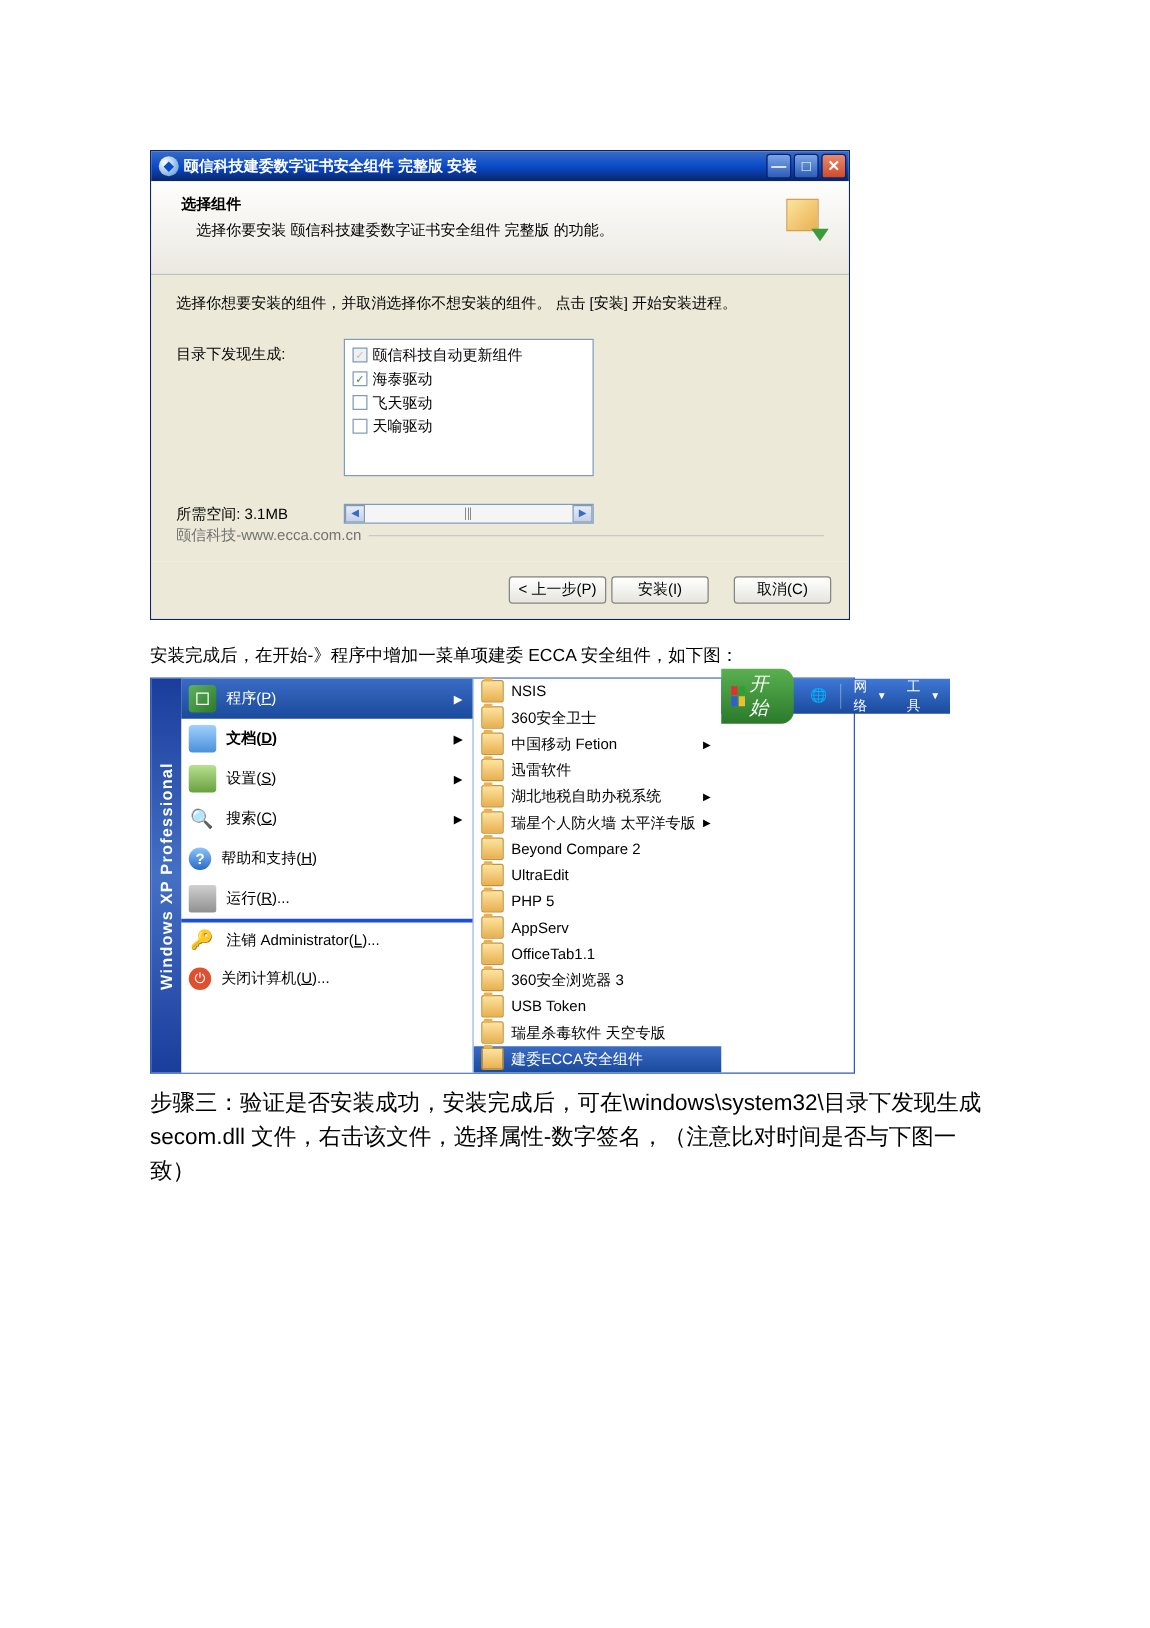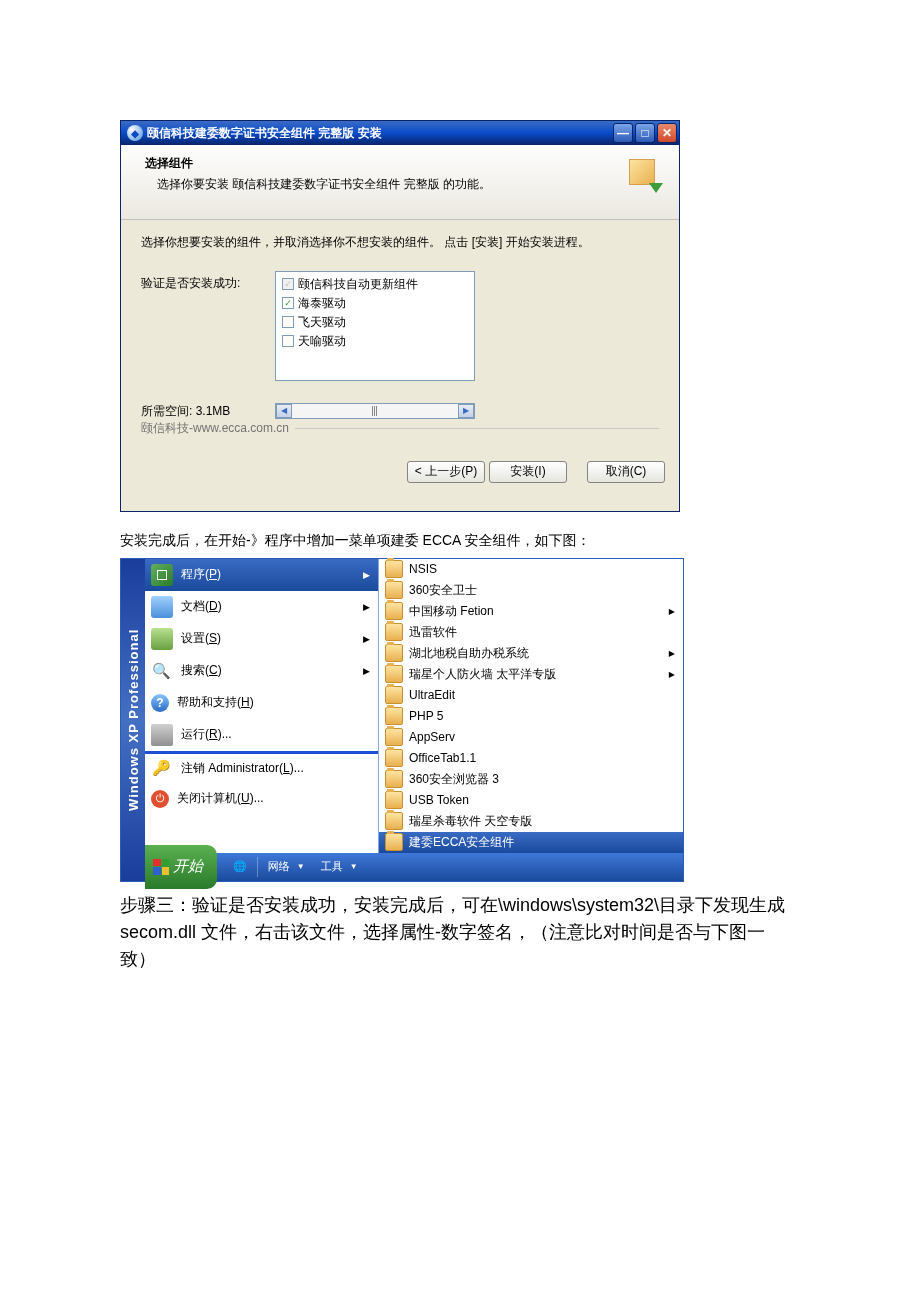--- a/index.html
+++ b/index.html
@@ -36,21 +36,21 @@
     .space-row { margin-top: 22px; display: flex; }
     .space-label { width: 134px; }
     .scrollbar { width: 200px; height: 16px; border: 1px solid #7f9db9; background: #f5f5f5; display: flex; align-items: center; }
     .sb-btn { width: 16px; height: 14px; background: linear-gradient(#e8ecf4, #c5d0e8); border: 1px solid #7f9db9; display: flex; align-items: center; justify-content: center; font-size: 8px; color: #3a6bc4; cursor: pointer; }
     .sb-track { flex: 1; display: flex; justify-content: center; }
     .sb-thumb { width: 6px; height: 10px; background: repeating-linear-gradient(90deg, #888 0 1px, transparent 1px 2px); }
     
     .footer-line { color: #737373; display: flex; align-items: center; gap: 6px; }
     .footer-line::after { content: ""; flex: 1; height: 1px; background: #c8c8c8; }
     
-    .btn-row { padding: 12px 14px 28px 0; background: #ece9d8; display: flex; justify-content: flex-end; gap: 4px; }
+    .btn-row { padding: 12px 14px 12px 0; background: #ece9d8; display: flex; justify-content: flex-end; gap: 4px; }
     .btn { min-width: 78px; height: 22px; background: linear-gradient(#fff, #e6e6de); border: 1px solid #848484; border-radius: 3px; cursor: pointer; font-size: 12px; }
     
     .caption1 { margin: 18px 0 8px 0; font-size: 14px; }
     .caption2 { margin: 10px 0 6px 0; font-size: 18px; line-height: 1.5; }
     
     .startmenu-wrap { display: flex; width: 564px; border: 1px solid #2d5bb8; }
     .sideband { width: 24px; background: linear-gradient(to bottom, #1a3d9c, #4470c4 50%, #1a3d9c); color: #fff; writing-mode: vertical-rl; text-align: center; font-family: Arial, sans-serif; font-weight: bold; font-size: 13px; letter-spacing: 1px; display: flex; align-items: center; justify-content: center; transform: rotate(180deg); }
     .menu-left { width: 234px; background: #fff; border-right: 1px solid #85a8e0; }
     .menu-right { flex: 1; background: #fff; }
     .mitem { height: 28px; display: flex; align-items: center; padding: 0 8px 0 6px; gap: 8px; }
@@ -105,21 +105,21 @@
       <div class="header-sub">选择你要安装 颐信科技建委数字证书安全组件 完整版 的功能。</div>
     </div>
     <div class="header-icon">
       <div class="box3d"></div>
         <div class="arrow-dn"></div>
     </div>
   </div>
   <div class="body-panel">
     <div class="instr">选择你想要安装的组件，并取消选择你不想安装的组件。 点击 [安装] 开始安装进程。</div>
     <div class="mid-row">
-      <div class="left-col">验证是否安装成功:</div>
+      <div class="left-col">目录下发现生成:</div>
       <div class="list-box" id="comp-list">
           <div class="cb-item">
             <span class="cb disabled">✓</span>
             <span>颐信科技自动更新组件</span>
           </div>
           <div class="cb-item">
             <span class="cb">✓</span>
             <span>海泰驱动</span>
           </div>
           <div class="cb-item">
@@ -149,29 +149,29 @@
     <button class="btn">安装(I)</button>
     <span style="width:12px"></span>
     <button class="btn">取消(C)</button>
   </div>
 </div>
 
 <div class="caption1">安装完成后，在开始-》程序中增加一菜单项建委 ECCA 安全组件，如下图：</div>
 
 <div class="startmenu-wrap">
   <div class="sideband">Windows XP Professional</div>
-  <div style="flex:1;display:flex;flex-direction:column">
+  <div style="flex:1;display:flex;flex-direction:row">
     <div style="display:flex;flex:1">
       <div class="menu-left" id="menu-left">
           <div class="mitem hi" style="height: 32px;">
             <span class="micon icn-prog"></span>
             <span class="mi-label">程序(<u>P</u>)</span>
             <span class="mi-arrow">▶</span>
           </div>
-          <div class="mitem" style="height: 32px;">
+          <div class="mitem" style="height: 32px; font-weight: bold;">
             <span class="micon icn-doc"></span>
             <span class="mi-label">文档(<u>D</u>)</span>
             <span class="mi-arrow">▶</span>
           </div>
           <div class="mitem" style="height: 32px;">
             <span class="micon icn-set"></span>
             <span class="mi-label">设置(<u>S</u>)</span>
             <span class="mi-arrow">▶</span>
           </div>
           <div class="mitem" style="height: 32px;">
@@ -216,20 +216,24 @@
           </div>
           <div class="ritem">
             <span class="micon icn-fold"></span>
             <span class="mi-label">湖北地税自助办税系统</span>
             <span style="font-size: 8px;">▶</span>
           </div>
           <div class="ritem">
             <span class="micon icn-fold"></span>
             <span class="mi-label">瑞星个人防火墙 太平洋专版</span>
             <span style="font-size: 8px;">▶</span>
+          </div>
+          <div class="ritem">
+            <span class="micon icn-fold"></span>
+            <span class="mi-label">Beyond Compare 2</span>
           </div>
           <div class="ritem">
             <span class="micon icn-fold"></span>
             <span class="mi-label">UltraEdit</span>
           </div>
           <div class="ritem">
             <span class="micon icn-fold"></span>
             <span class="mi-label">PHP 5</span>
           </div>
           <div class="ritem">

